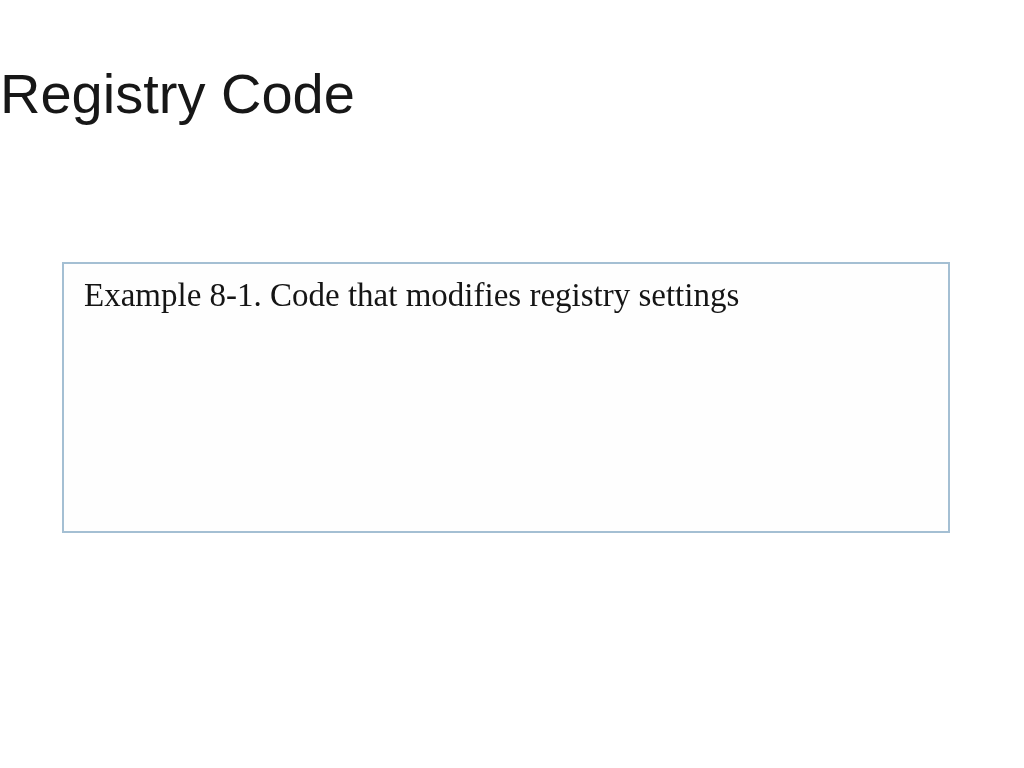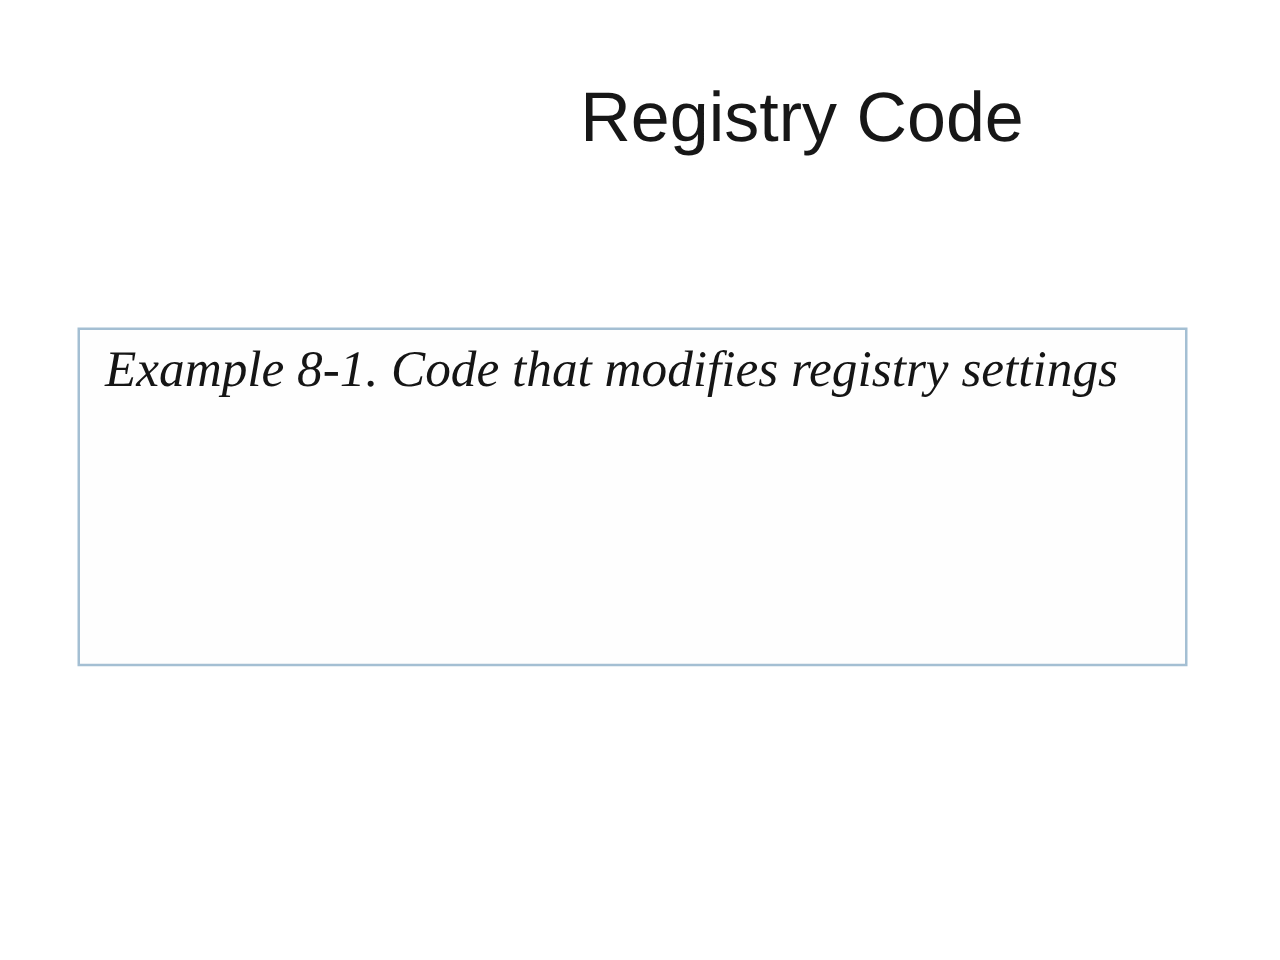--- a/index.html
+++ b/index.html
@@ -15,43 +15,42 @@
     width: 1024px;
     height: 768px;
     background: #ffffff;
   }
   .slide-title {
     position: absolute;
     top: 62px;
     left: 0;
     width: 819px;
     margin: 0;
-    text-align: right;
+    text-align: left;
     font-family: "Liberation Sans", sans-serif;
     font-size: 56px;
     font-weight: 400;
     letter-spacing: 0px;
     color: #171717;
     line-height: 1.15;
   }
   .example-box {
     position: absolute;
     left: 62px;
     top: 262px;
     width: 888px;
     height: 271px;
     box-sizing: border-box;
     border: 2px solid #a4bfd3;
     background: #fefefe;
     padding: 10px 18px 10px 20px;
   }
   .example-caption {
     font-family: "Liberation Serif", serif;
-    font-style: italic;
-    font-size: 41px;
+    font-size: 33px;
     line-height: 42px;
     color: #151515;
     white-space: nowrap;
   }
   .assembly-code {
     margin: 2px 0 0 0;
     font-family: "DejaVu Sans Mono", monospace;
     font-size: 23px;
     line-height: 39px;
     color: #1c1c1c;

